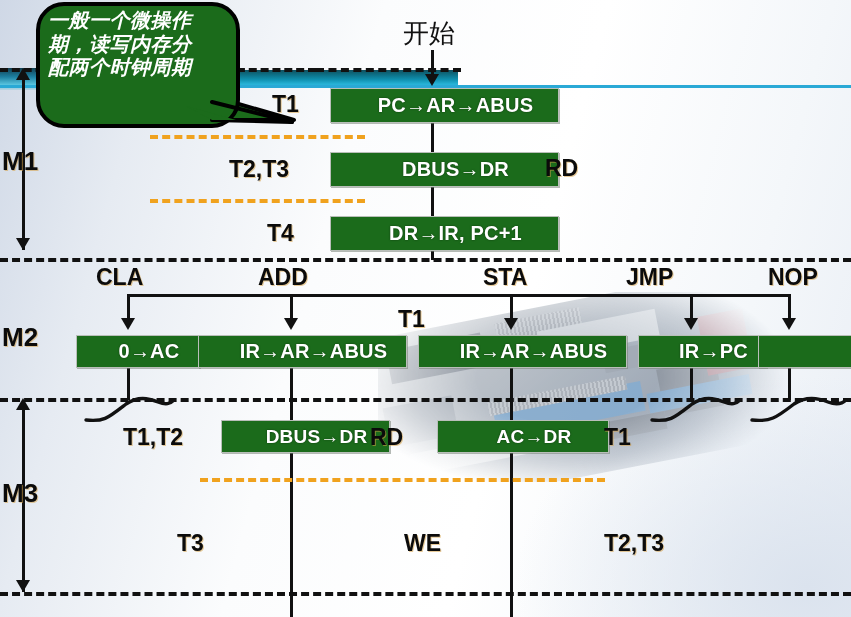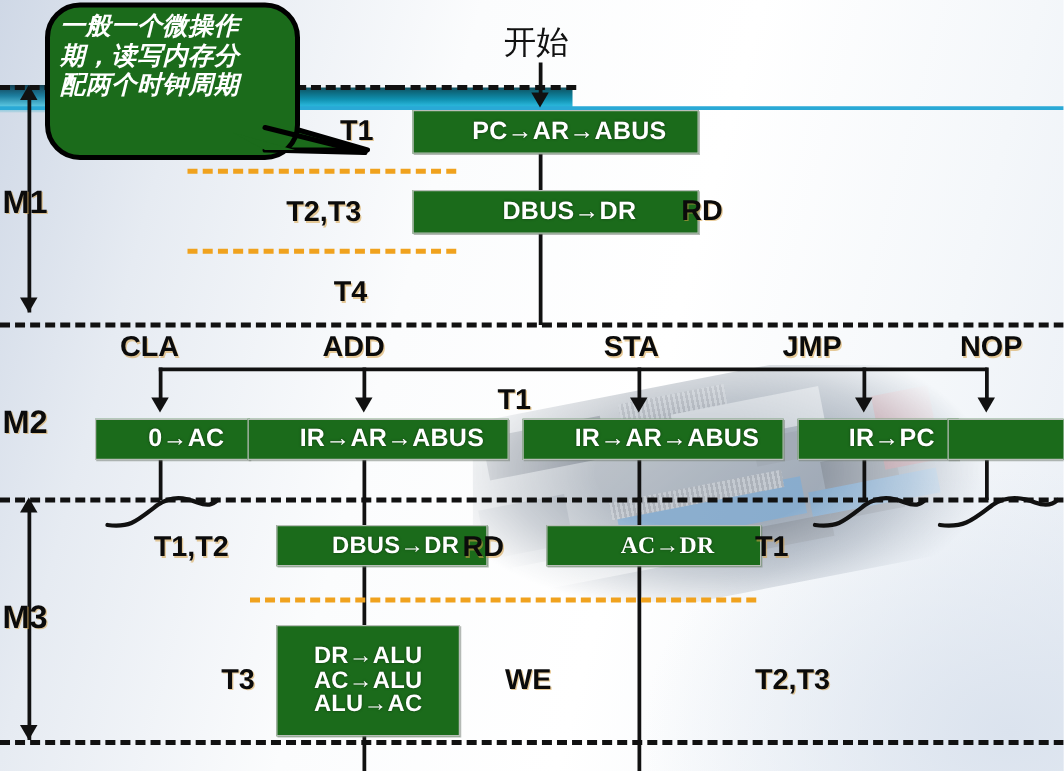--- a/index.html
+++ b/index.html
@@ -141,20 +141,21 @@
   <div class="lbl" style="left:272px;top:91px;">T1</div>
   <div class="op" style="left:330px;top:88px;width:205px;height:33px;">PC→AR→ABUS</div>
   <div class="hdash-orange" style="left:150px;top:135px;width:215px;"></div>
 
   <div class="lbl" style="left:229px;top:156px;">T2,T3</div>
   <div class="op" style="left:330px;top:152px;width:205px;height:33px;">DBUS→DR</div>
   <div class="lbl" style="left:545px;top:155px;">RD</div>
   <div class="hdash-orange" style="left:150px;top:199px;width:215px;"></div>
 
   <div class="lbl" style="left:267px;top:220px;">T4</div>
+  <div class="op" style="left:330px;top:216px;width:205px;height:33px;">DR→IR, PC+1</div>
 
   <div class="hdash" style="left:0px;top:258px;width:851px;"></div>
 
   <div class="lbl mm" style="left:2px;top:322px;">M2</div>
 
   <div class="lbl" style="left:96px;top:264px;">CLA</div>
   <div class="lbl" style="left:258px;top:264px;">ADD</div>
   <div class="lbl" style="left:483px;top:264px;">STA</div>
   <div class="lbl" style="left:626px;top:264px;">JMP</div>
   <div class="lbl" style="left:768px;top:264px;">NOP</div>
@@ -206,25 +207,22 @@
 
   <div class="vline" style="left:510px;top:398px;height:196px;"></div>
 
   <div class="lbl" style="left:123px;top:424px;">T1,T2</div>
   <div class="op" style="left:221px;top:420px;width:145px;height:31px;font-size:19px;">DBUS→DR</div>
   <div class="lbl" style="left:370px;top:424px;">RD</div>
 
   <div class="hdash-orange" style="left:200px;top:478px;width:405px;"></div>
 
   <div class="lbl" style="left:177px;top:530px;">T3</div>
-  <div class="op multi" style="left:221px;top:500px;width:145px;height:83px;font-size:19px;">DR→ALU
-AC→ALU
-ALU→AC</div>
-
-  <div class="op" style="left:437px;top:420px;width:148px;height:31px;font-size:19px;font-family:Liberation Serif, serif;">AC→DR</div>
+
+  <div class="op" style="left:437px;top:420px;width:148px;height:31px;font-size:19px;">AC→DR</div>
   <div class="lbl" style="left:604px;top:424px;">T1</div>
 
   <div class="lbl" style="left:404px;top:530px;">WE</div>
   <div class="lbl" style="left:604px;top:530px;">T2,T3</div>
 
   <div class="hdash" style="left:0px;top:592px;width:851px;"></div>
   <div class="vline" style="left:290px;top:592px;height:25px;"></div>
   <div class="vline" style="left:510px;top:592px;height:25px;"></div>
 
   <div id="callout">

